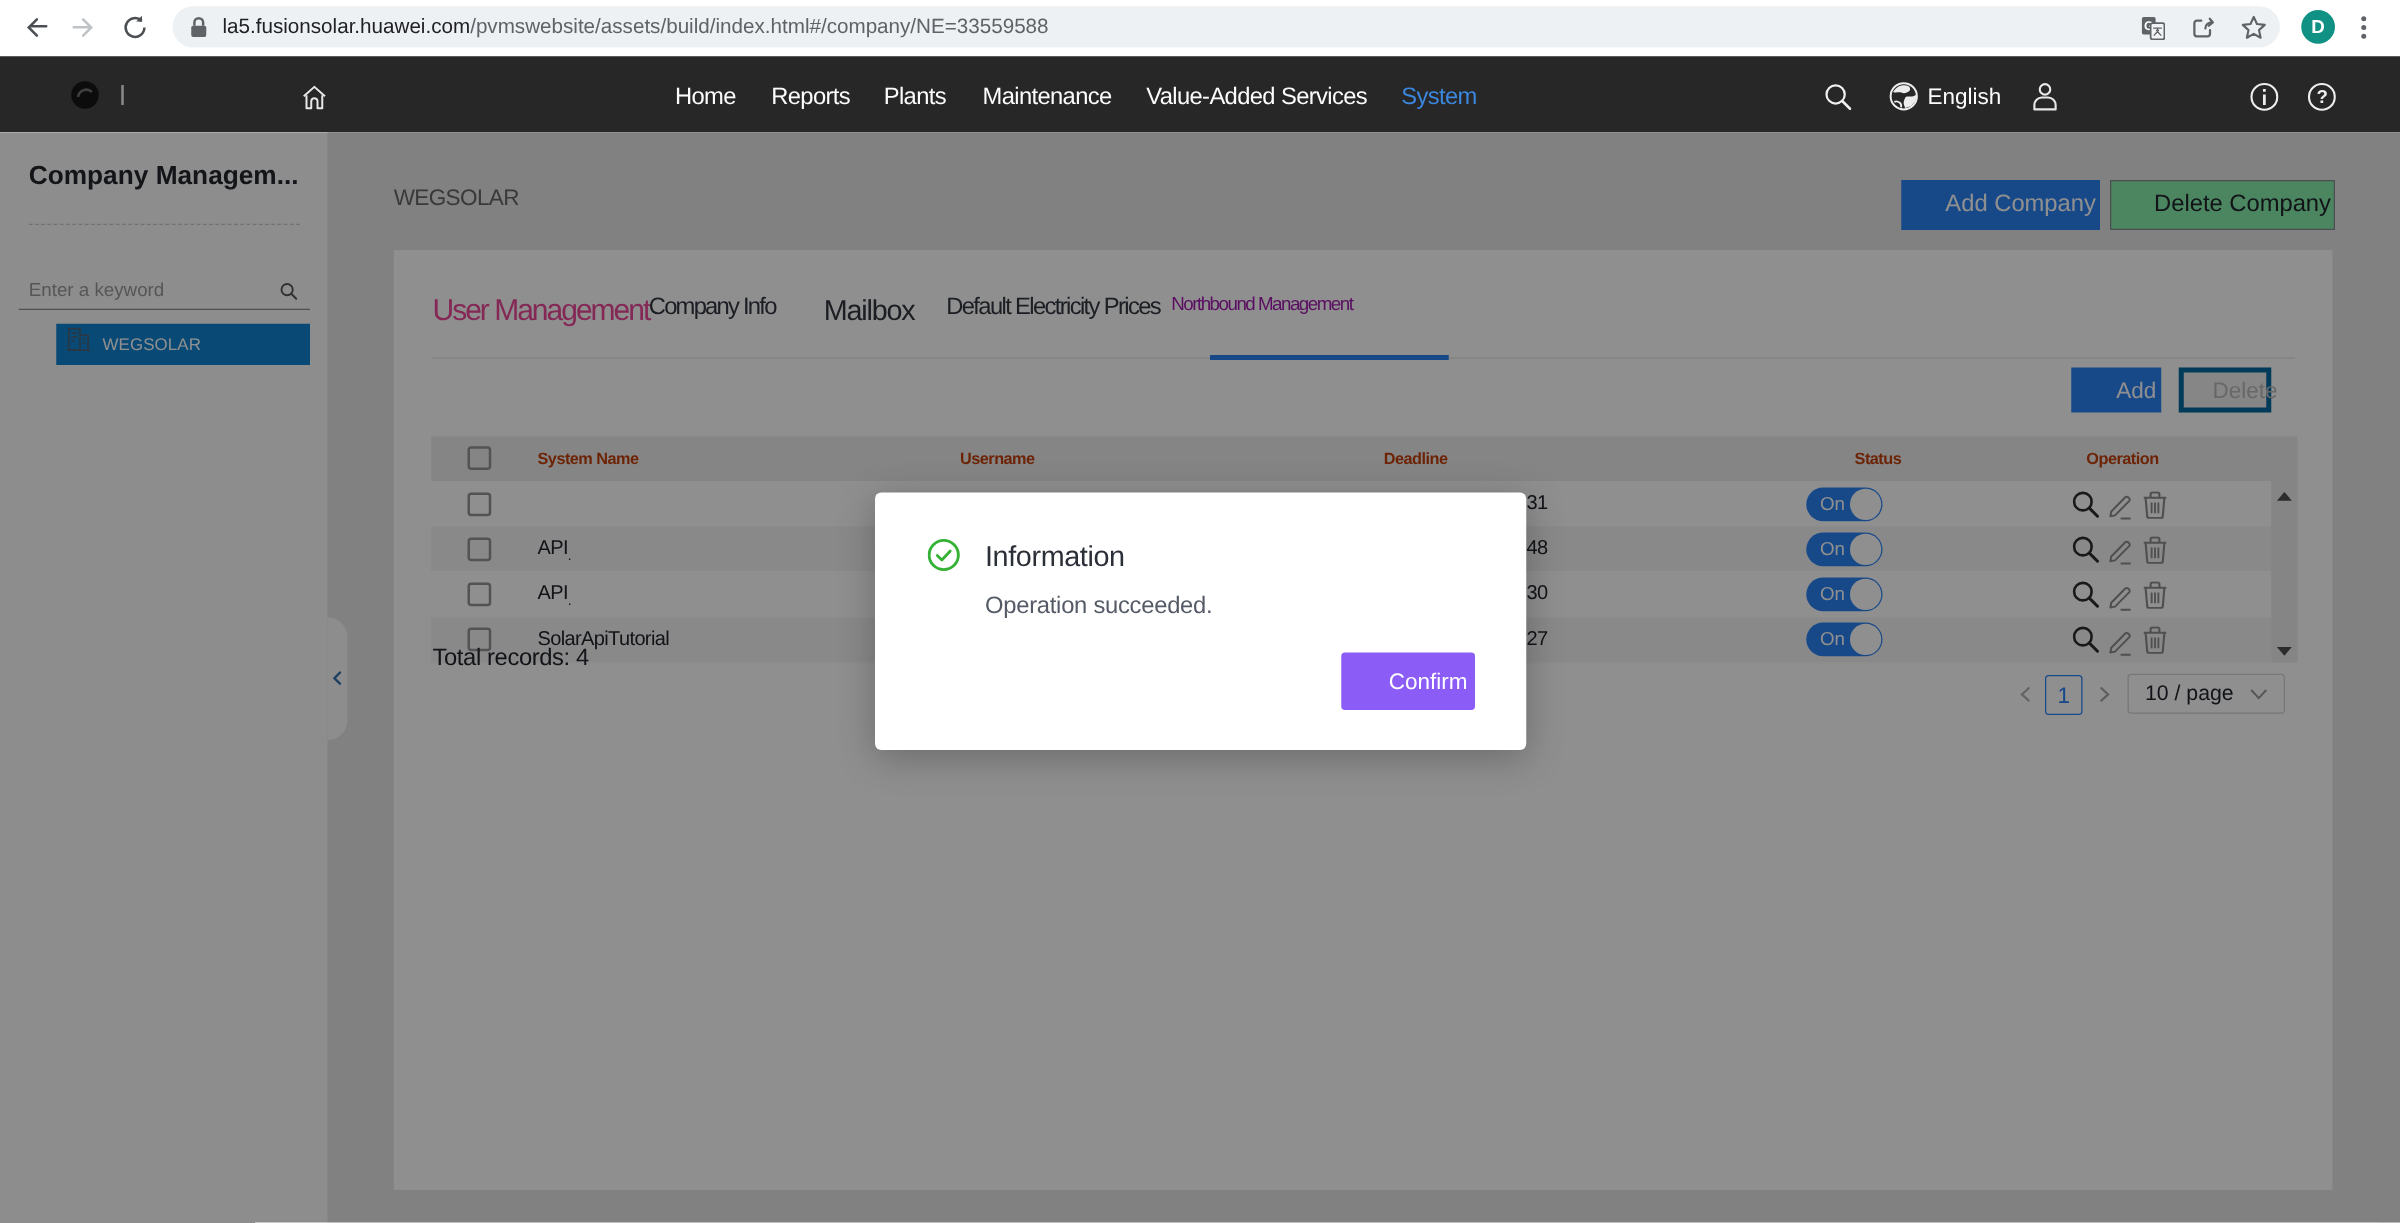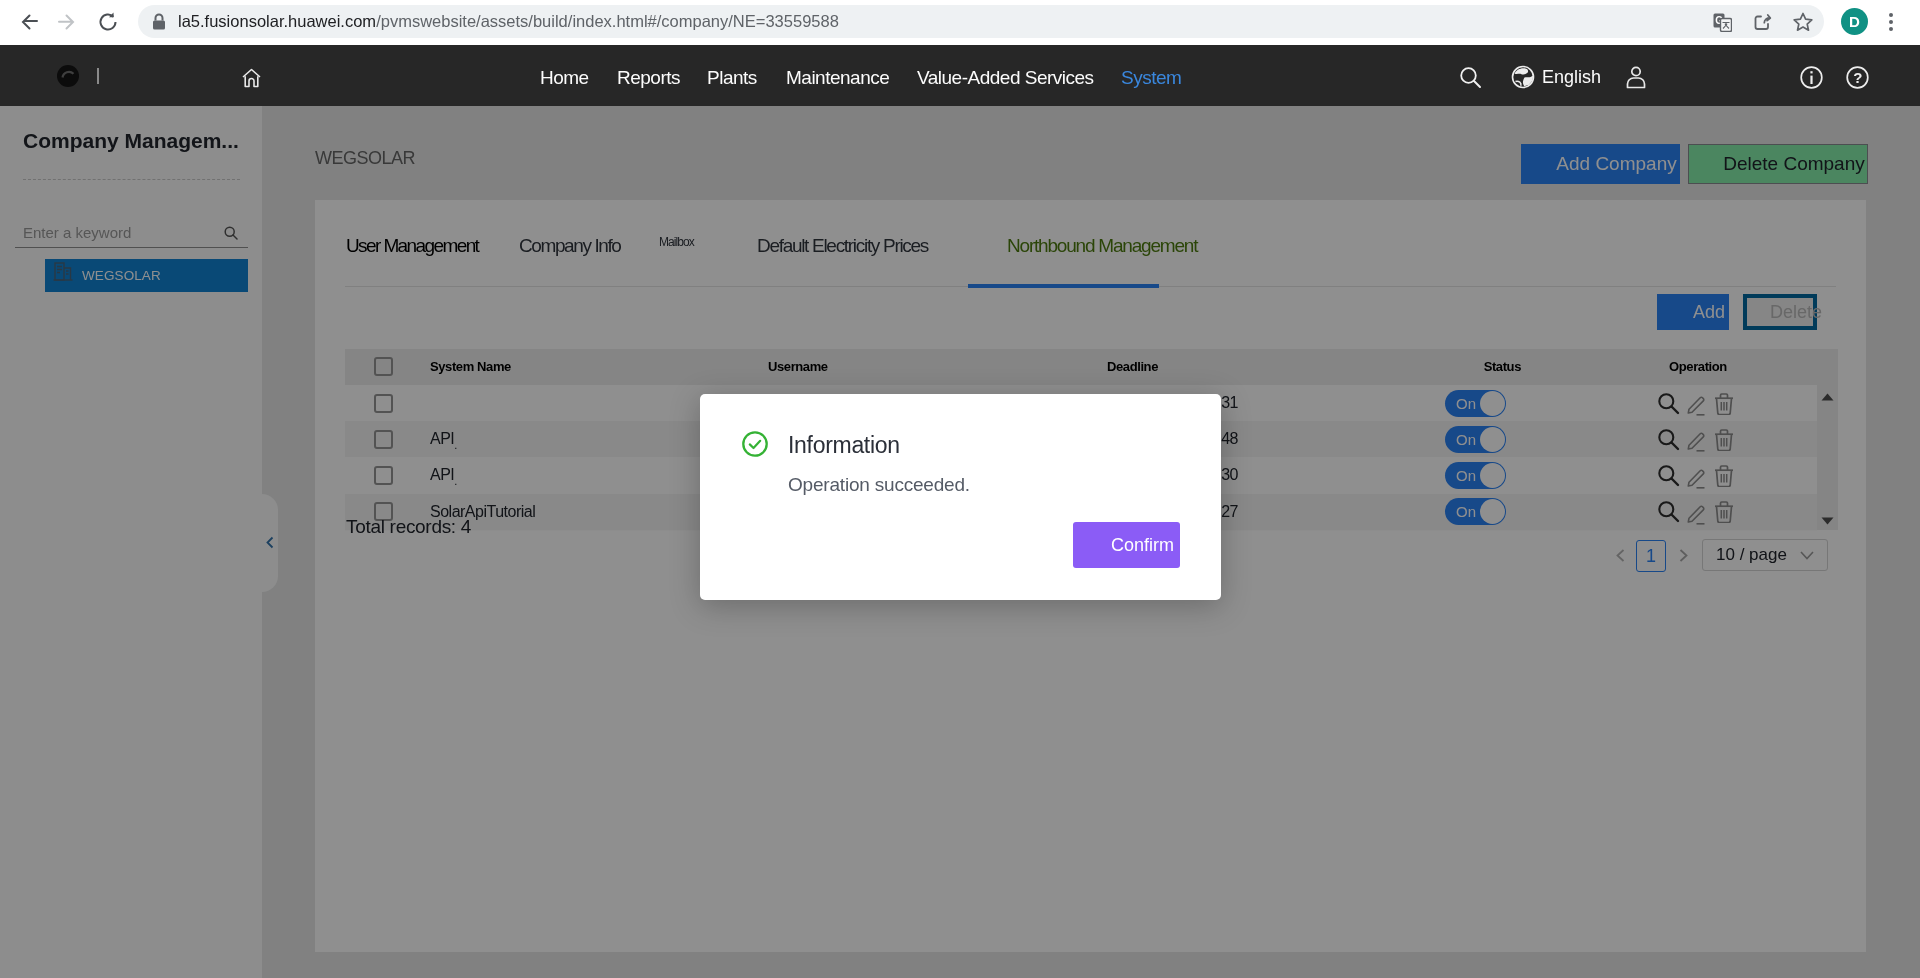--- a/index.html
+++ b/index.html
@@ -15,21 +15,21 @@
   
   #nav { position:absolute; left:0; top:45px; width:1920px; height:61px; background:#272727; }
   .navitem { position:absolute; top:22px; font-size:19px; letter-spacing:-0.5px; color:#fcfcfc; white-space:nowrap; }
   
   #app { position:absolute; left:0; top:106px; width:1920px; height:872px; background:#e6e7e7; }
   #sidebar { position:absolute; left:0; top:0; width:262px; height:872px; background:#fbfbfb; }
   #ctab { position:absolute; left:262px; top:388px; width:16px; height:98px; background:#fbfbfb; border-radius:0 16px 16px 0; }
   #card { position:absolute; left:315px; top:94px; width:1551px; height:752px; background:#ffffff; }
   .btn { position:absolute; display:flex; align-items:center; justify-content:center;padding-left:32px; }
   
-  .hdr { position:absolute; font-size:13px; font-weight:bold; letter-spacing:-0.4px; color:#000000; }
+  .hdr { position:absolute; font-size:13px; font-weight:bold; letter-spacing:-0.4px; color:#c2410c; }
   .cell { position:absolute; font-size:16px; letter-spacing:-0.5px; color:#20242c; }
   .cb { position:absolute; width:19px; height:19px; border:2px solid #949494; border-radius:3px; }
   .rowline { position:absolute; left:30px; width:1472px; height:1px; background:#fbfbfb; }
   .toggle { position:absolute; width:61px; height:27px; background:#2a82f5; border-radius:14px; }
   .toggle .kn { position:absolute; right:1px; top:1px; width:25px; height:25px; background:#fff; border-radius:50%; }
   .toggle .on { position:absolute; left:11px; top:5px; font-size:15px; color:#fff; }
   .opico { position:absolute; }
   
   #mask { position:absolute; left:0; top:0; width:1920px; height:872px; background:rgba(0,0,0,0.44); }
   #modal { position:absolute; left:700px; top:288px; width:521px; height:206px; background:#fff; border-radius:5px; box-shadow:0 6px 30px rgba(0,0,0,0.25); }
@@ -139,25 +139,25 @@
   <div id="ctab">
         <svg class="abs" style="left:3px;top:42px" width="9" height="13" viewBox="0 0 9 13">
           <path d="M7.5 1.5 L2.5 6.5 L7.5 11.5" stroke="#3272aa" stroke-width="1.8" fill="none"></path>
         </svg>
       </div>
     <div id="main">
       <div class="abs" style="left:315px;top:42px;font-size:18px;letter-spacing:-0.5px;color:#666666">WEGSOLAR</div>
       <div class="btn" style="left:1521px;top:38px;width:159px;height:40px;background:#2a82f5;color:#fff;font-size:19px">Add Company</div>
       <div class="btn" style="left:1688px;top:38px;width:180px;height:40px;background:#86efac;border:1px solid #888c90;color:#20242c;font-size:19px">Delete Company</div>
       <div id="card">
-        <div class="abs" style="left:31px;top:35px;font-size:19px;letter-spacing:-1.6px;color:#000000">User Management</div>
+        <div class="abs" style="left:31px;top:35px;font-size:24px;letter-spacing:-1.6px;color:#ec4899">User Management</div>
         <div class="abs" style="left:204px;top:35px;font-size:19px;letter-spacing:-1.4px;color:#31363e">Company Info</div>
-        <div class="abs" style="left:344px;top:35px;font-size:12px;letter-spacing:-0.95px;color:#31363e">Mailbox</div>
+        <div class="abs" style="left:344px;top:35px;font-size:23px;letter-spacing:-0.95px;color:#31363e">Mailbox</div>
         <div class="abs" style="left:442px;top:35px;font-size:19px;letter-spacing:-1.3px;color:#31363e">Default Electricity Prices</div>
-        <div class="abs" style="left:692px;top:35px;font-size:19px;letter-spacing:-1.2px;color:#4d7c0f">Northbound Management</div>
+        <div class="abs" style="left:622px;top:35px;font-size:15px;letter-spacing:-1.2px;color:#a21caf">Northbound Management</div>
         <div class="abs" style="left:30px;top:86px;width:1491px;height:1px;background:#e4e4e4"></div>
         <div class="abs" style="left:653px;top:83.5px;width:191px;height:4px;background:#2a82f5"></div>
         <div class="btn" style="left:1342px;top:94px;width:72px;height:36px;background:#2a82f5;color:#fff;font-size:18px">Add</div>
         <div class="btn" style="left:1428px;top:94px;width:74px;height:36px;background:#efefef;border:4px solid #0369a1;color:#b9b9b9;font-size:18px">Delete</div>
         <div class="abs" style="left:30px;top:149px;width:1493px;height:36px;background:#eeeeee"></div>
         <div class="cb" style="left:59px;top:157px;background:transparent"></div>
         <div class="hdr" style="left:115px;top:149px;line-height:36px">System Name</div>
         <div class="hdr" style="left:453px;top:149px;line-height:36px">Username</div>
         <div class="hdr" style="left:792px;top:149px;line-height:36px">Deadline</div>
         <div class="hdr" style="left:1086px;top:149px;line-height:36px;width:120px;text-align:right">Status</div>

